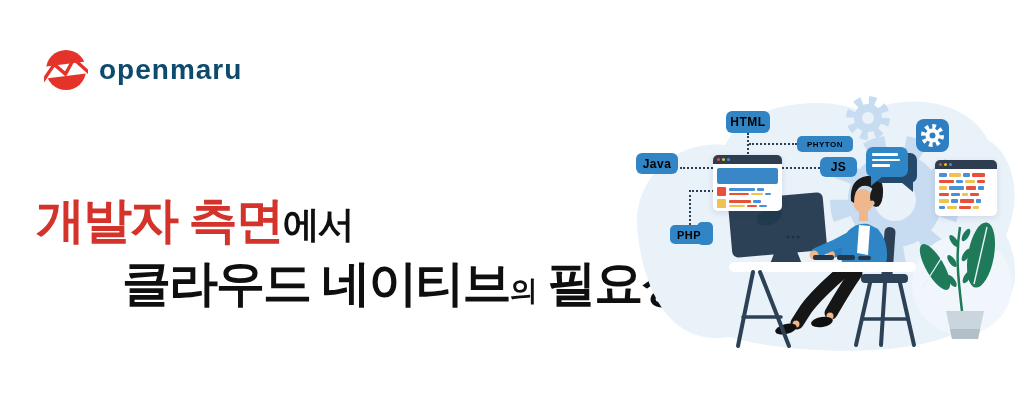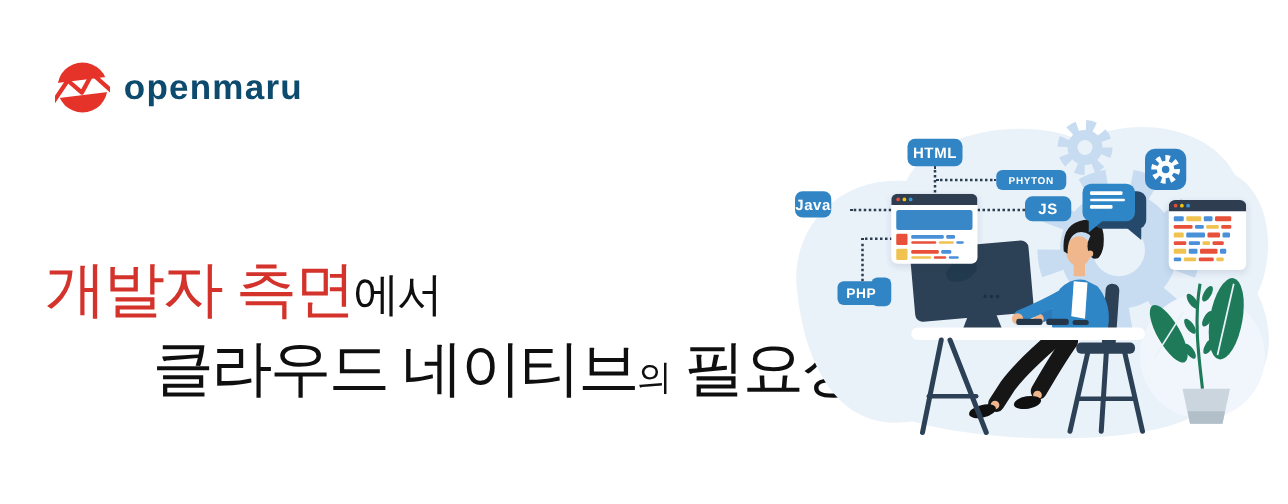--- a/index.html
+++ b/index.html
@@ -25,41 +25,41 @@
     border-top:13px solid #df3627;border-right:19px solid transparent;
   }
 
   
   .subtitle{
     position:absolute;left:37px;top:169px;
     font-size:29px;font-weight:700;color:#3f3f41;letter-spacing:-1px;
   }
 
   
-  .headline{position:absolute;left:36px;top:206px;font-weight:400;color:#0f0f0f;letter-spacing:-2px;}
+  .headline{position:absolute;left:36px;top:194px;font-weight:700;color:#0f0f0f;letter-spacing:-2px;}
   .hl-line1{line-height:52px;}
   .hl-line2{line-height:50px;margin-left:86px;}
   .hl-accent{font-size:49px;color:#d4332c;}
   .hl-rest1{font-size:37px;color:#0f0f0f;}
   .hl-main2{font-size:49px;}
   .hl-particle{font-size:28px;}
   .hl-rest2{font-size:49px;}
 
   
   .illus{position:absolute;left:610px;top:85px;width:420px;height:280px;}
   .illus svg.scene{position:absolute;left:0;top:0;}
 
   .tag{
-    position:absolute;background:#3285c4;color:#ffffff;font-weight:700;
+    position:absolute;background:#3285c4;color:#000000;font-weight:700;
     display:flex;align-items:center;justify-content:center;
     border-radius:6px;letter-spacing:0.5px;z-index:12;
   }
   .tag-html{left:116px;top:26px;width:44px;height:22px;font-size:12px;}
   .tag-phyton{left:187px;top:51px;width:56px;height:16px;font-size:8px;border-radius:5px;}
-  .tag-java{left:26px;top:68px;width:29px;height:21px;font-size:12px;}
+  .tag-java{left:26px;top:68px;width:42px;height:21px;font-size:12px;}
   .tag-js{left:210px;top:72px;width:37px;height:20px;font-size:12px;}
   .tag-php{left:60px;top:140px;width:38px;height:19px;font-size:11px;border-radius:5px;}
   .tag-hidden{left:87px;top:137px;width:16px;height:23px;border-radius:5px;z-index:4;}
 
   .conn{position:absolute;z-index:8;}
   .conn-h{border-top:2px dotted #2c3e50;height:0;}
   .conn-v{border-left:2px dotted #2c3e50;width:0;}
   .c-html{left:137px;top:48px;height:21px;}
   .c-phyton{left:139px;top:58px;width:48px;}
   .c-java{left:70px;top:82px;width:33px;}

